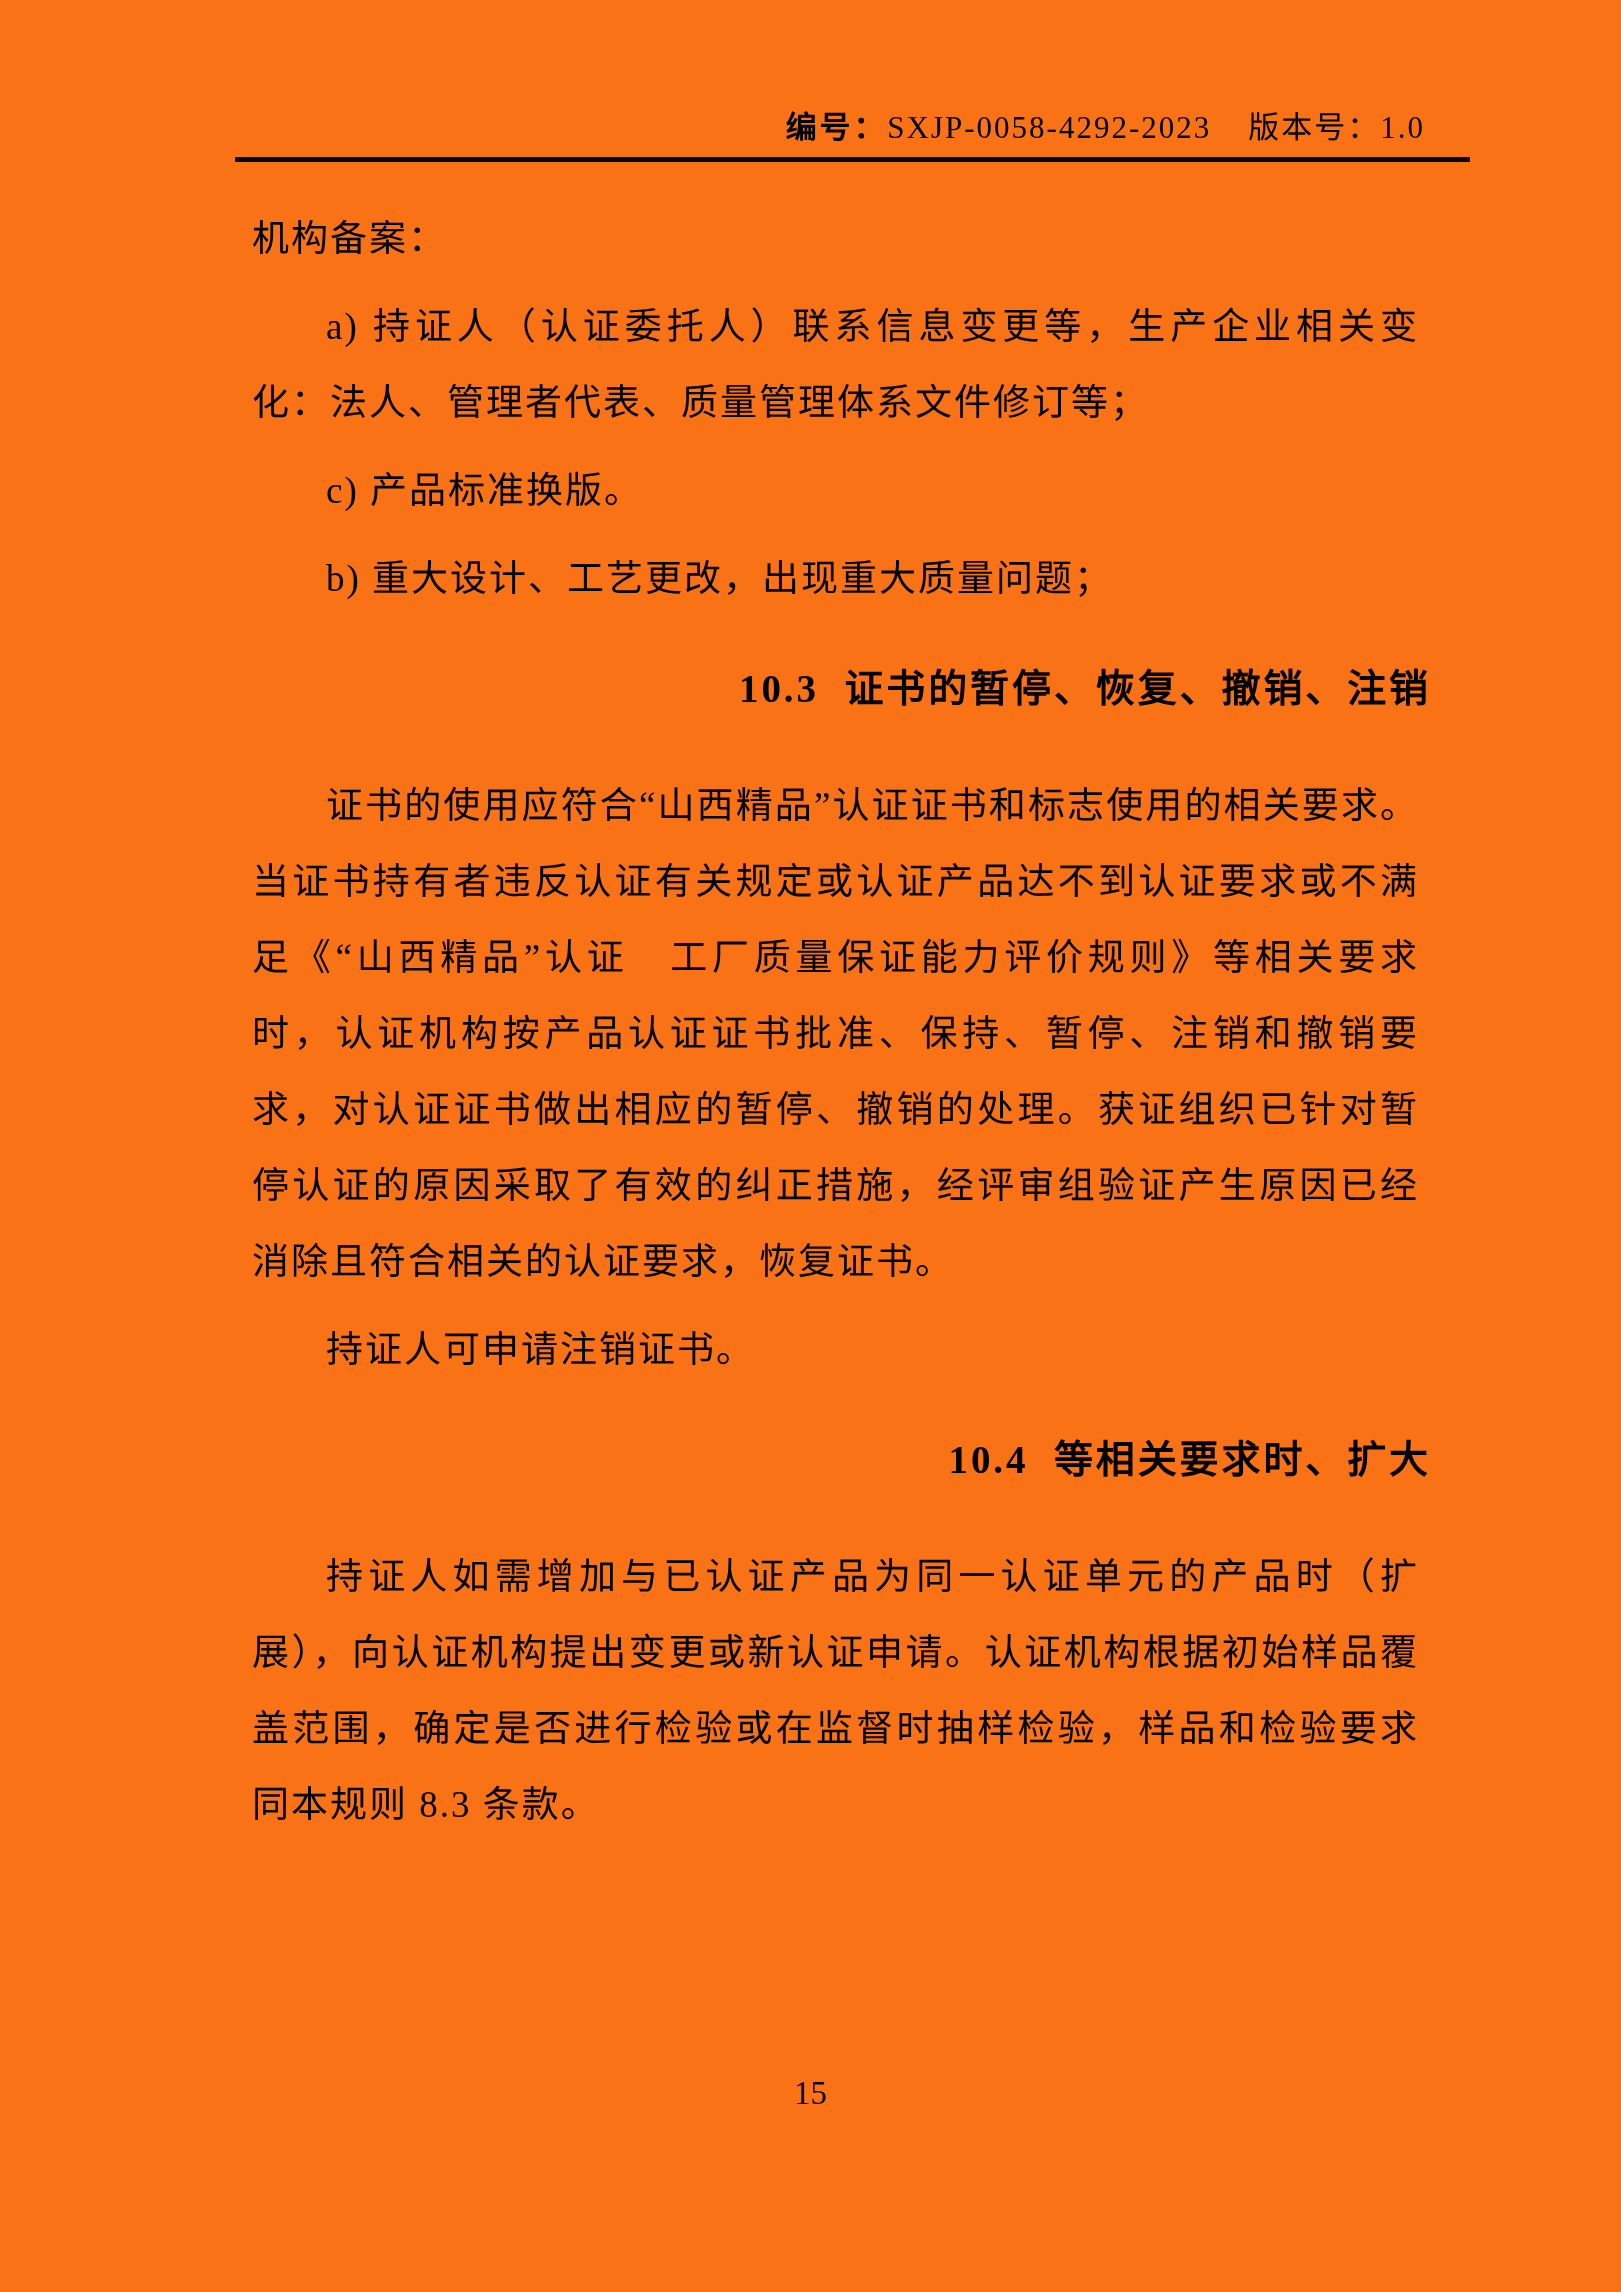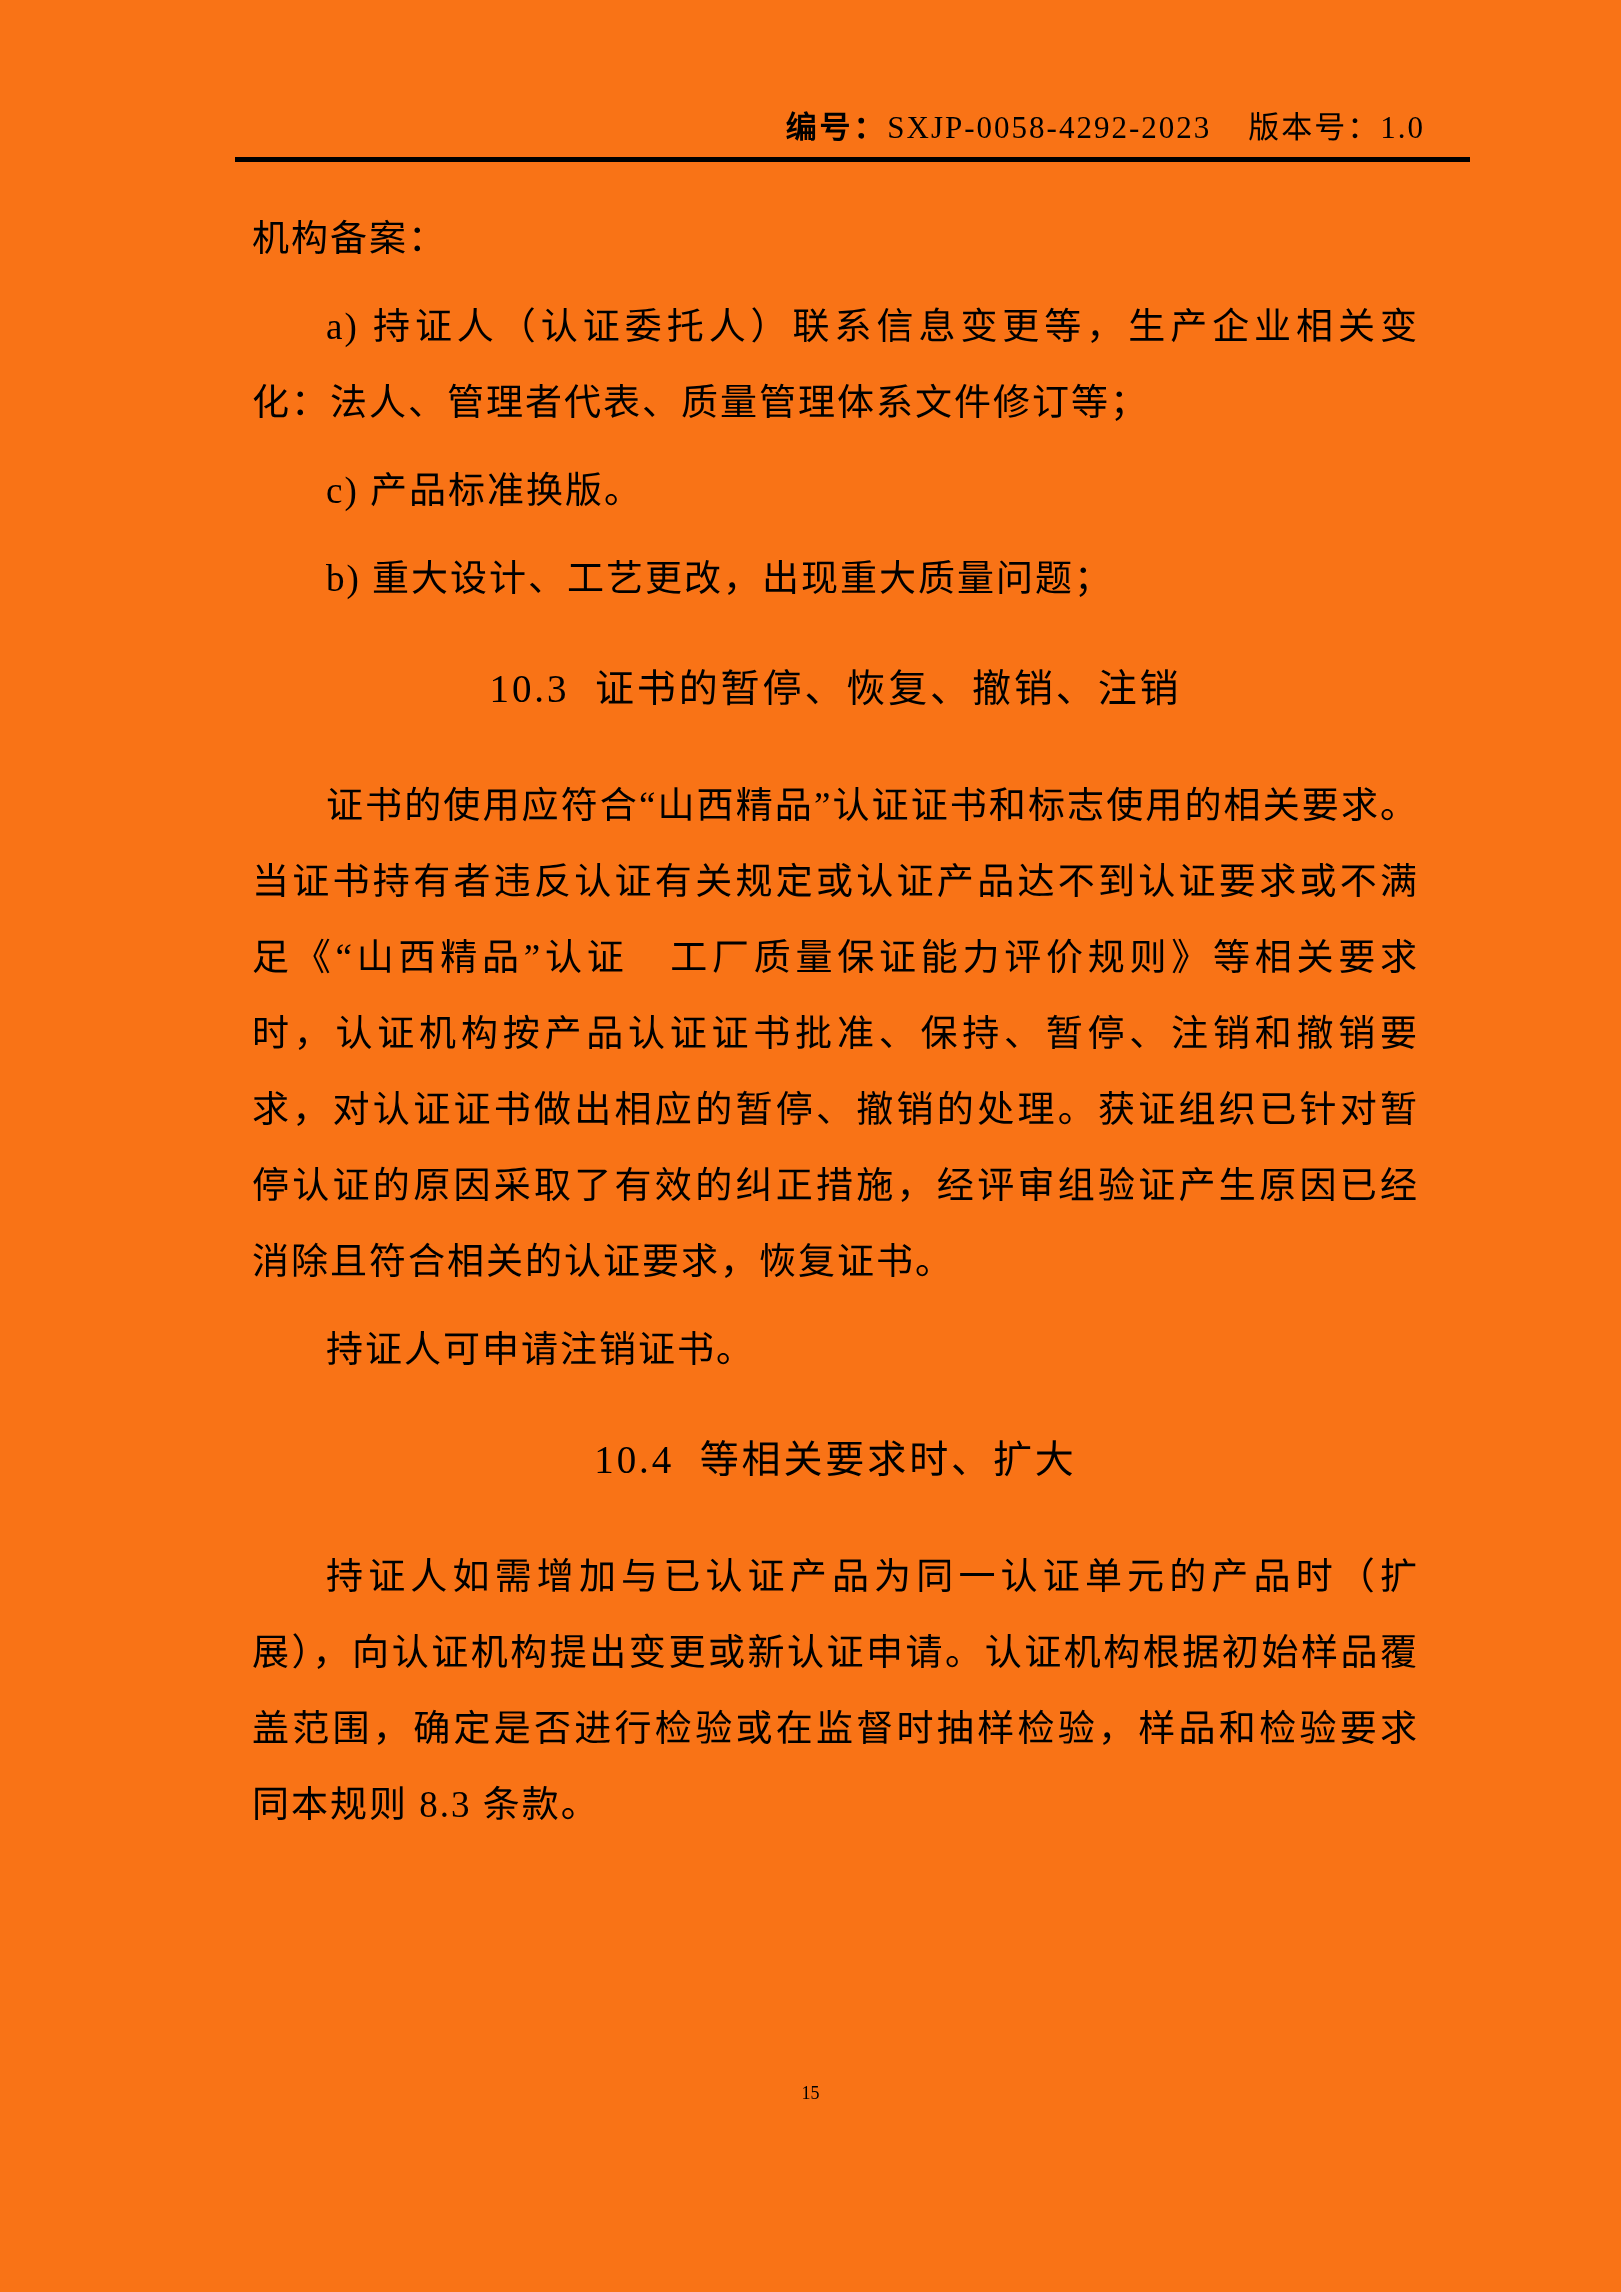--- a/index.html
+++ b/index.html
@@ -58,37 +58,37 @@
   p.para-indent {
     text-indent: 2em;
   }
   p.para-flush {
     text-indent: 0;
   }
   h2.section-heading {
     margin: 34px 0 41px 0;
     font-size: 39px;
     line-height: 76px;
-    font-weight: normal;
+    font-weight: bold;
     letter-spacing: 2.9px;
-    text-align: center;
+    text-align: right;
     font-family: "Liberation Sans", "DejaVu Sans", sans-serif;
   }
   .sec-num {
     margin-right: 25.5px;
     font-family: "Liberation Serif", "DejaVu Serif", serif;
   }
   
   .doc-footer {
     position: absolute;
     left: 0;
     right: 0;
     top: 2076px;
     text-align: center;
-    font-size: 18px;
+    font-size: 33px;
     line-height: 35px;
   }
 </style>
 </head>
 <body>
 
 <div class="page">
 
   <header class="doc-header">
     <div class="doc-header-text">

